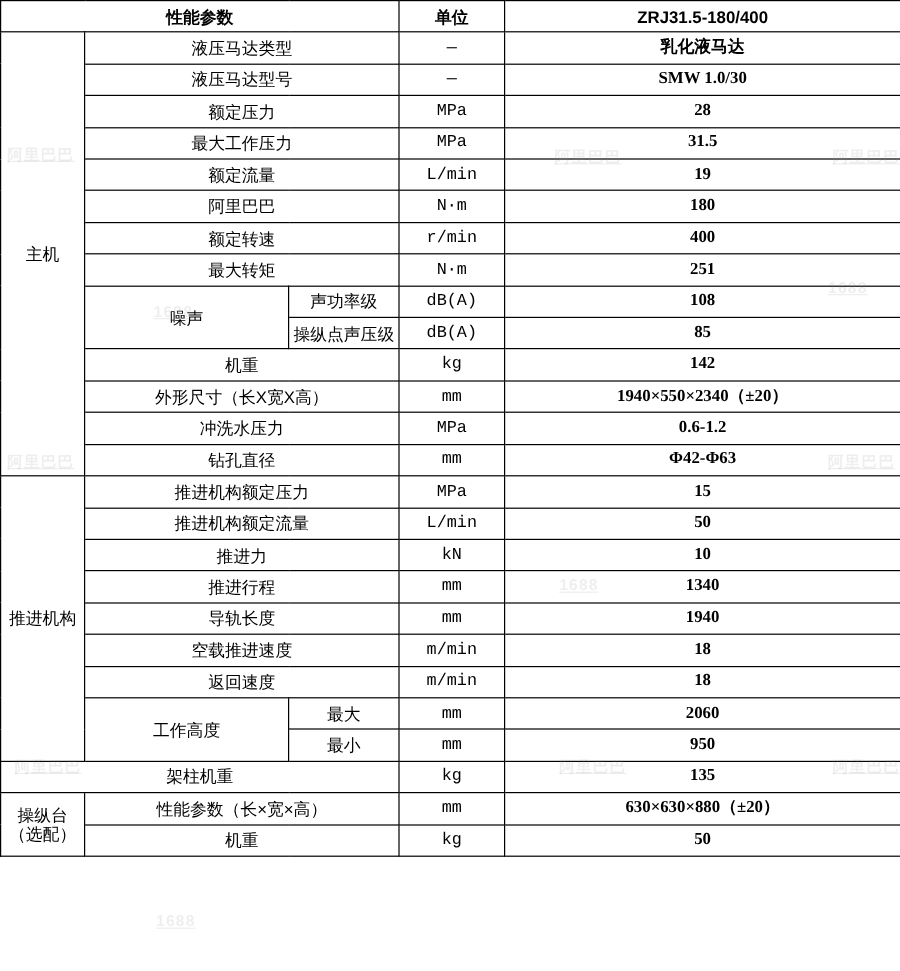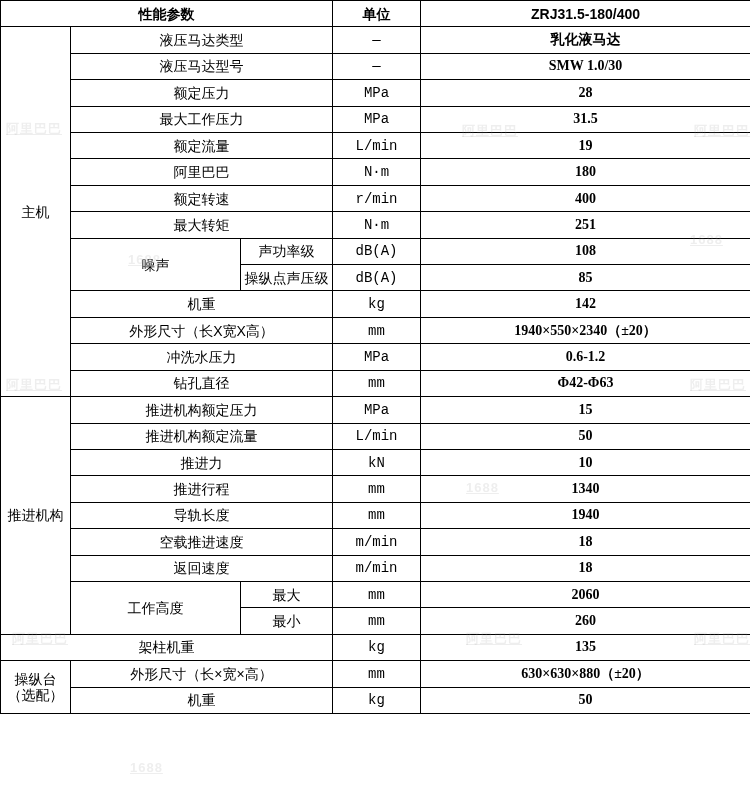--- a/index.html
+++ b/index.html
@@ -208,32 +208,32 @@
     </tr>
     <tr>
       <td rowspan="2" class="label-cell">工作高度</td>
       <td class="small-label">最大</td>
       <td class="unit-cell">mm</td>
       <td class="value-cell">2060</td>
     </tr>
     <tr>
       <td class="small-label">最小</td>
       <td class="unit-cell">mm</td>
-      <td class="value-cell">260</td>
+      <td class="value-cell">950</td>
     </tr>
 
     <tr>
       <td colspan="3" class="label-cell">架柱机重</td>
       <td class="unit-cell">kg</td>
       <td class="value-cell">135</td>
     </tr>
 
     <tr>
       <td rowspan="2" class="group-cell">操纵台（选配）</td>
-      <td colspan="2" class="label-cell">外形尺寸（长×宽×高）</td>
+      <td colspan="2" class="label-cell">性能参数（长×宽×高）</td>
       <td class="unit-cell">mm</td>
       <td class="value-cell">630×630×880（±20）</td>
     </tr>
     <tr>
       <td colspan="2" class="label-cell">机重</td>
       <td class="unit-cell">kg</td>
       <td class="value-cell">50</td>
     </tr>
   </tbody>
 </table>

